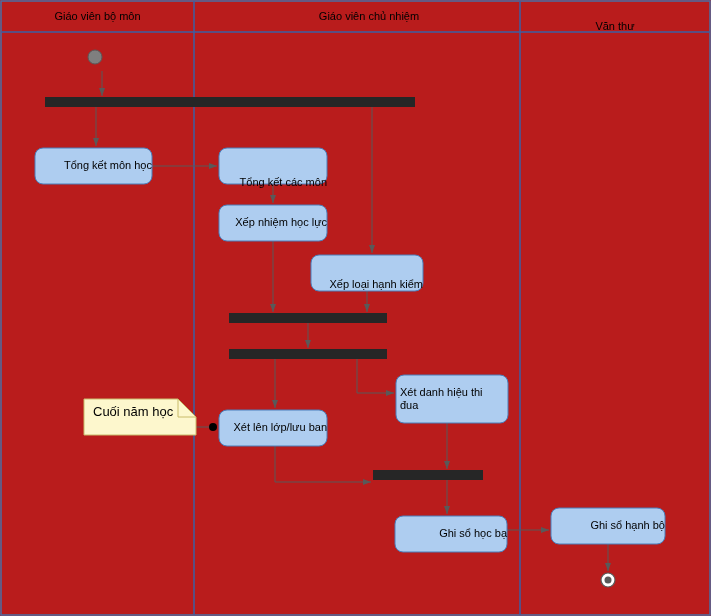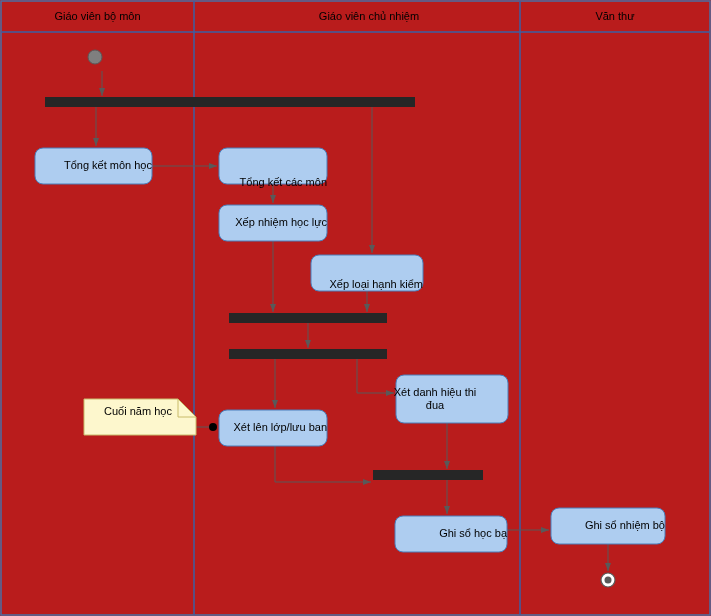--- a/index.html
+++ b/index.html
@@ -32,22 +32,22 @@
   .node-label {
     position: absolute;
     text-align: right;
     font-size: 11px;
     color: #000000;
     line-height: 13px;
     pointer-events: none;
   }
   .note-label {
     position: absolute;
-    text-align: center;
-    font-size: 11px;
+    text-align: left;
+    font-size: 13px;
     color: #000000;
     line-height: 13px;
     pointer-events: none;
   }
 </style>
 </head>
 <body>
 
 <div id="canvas">
 
@@ -123,26 +123,26 @@
     <path d="M178,399 L178,417 L196,417" fill="none" stroke="#c8bb6b" stroke-width="1"></path>
 
     <circle cx="213" cy="427" r="4" fill="#000000"></circle>
 
     <circle cx="608" cy="580" r="7" fill="#ffffff" stroke="#595959" stroke-width="1.2"></circle>
     <circle cx="608" cy="580" r="3.5" fill="#595959"></circle>
   </svg>
 
   <div class="lane-title" style="left:1px; top:10px; width:193px;">Giáo viên bộ môn</div>
   <div class="lane-title" style="left:194px; top:10px; width:326px;padding-left:12px;">Giáo viên chủ nhiệm</div>
-  <div class="lane-title" style="left:520px; top:10px; width:190px;">Văn thư</div>
+  <div class="lane-title" style="left:520px; top:20px; width:190px;">Văn thư</div>
 
   <div class="node-label" style="left:35px; top:159px; width:117px;">Tổng kết môn học</div>
   <div class="node-label" style="left:219px; top:176px; width:108px;">Tổng kết các môn</div>
   <div class="node-label" style="left:219px; top:216px; width:108px;">Xếp nhiệm học lực</div>
   <div class="node-label" style="left:311px; top:278px; width:112px;">Xếp loại hạnh kiểm</div>
-  <div class="node-label" style="left:389px; top:386px; width:92px; text-align:center;">Xét danh hiệu thi đua</div>
+  <div class="node-label" style="left:400px; top:386px; width:92px; text-align:left;">Xét danh hiệu thi đua</div>
   <div class="node-label" style="left:219px; top:421px; width:108px;">Xét lên lớp/lưu ban</div>
   <div class="node-label" style="left:395px; top:527px; width:112px;">Ghi sổ học bạ</div>
-  <div class="node-label" style="left:551px; top:519px; width:114px;">Ghi sổ nhiệm bộ</div>
+  <div class="node-label" style="left:551px; top:519px; width:114px;">Ghi sổ hạnh bộ</div>
 
   <div class="note-label" style="left:93px; top:405px; width:90px;">Cuối năm học</div>
 
 </div>
 
 </body></html>

